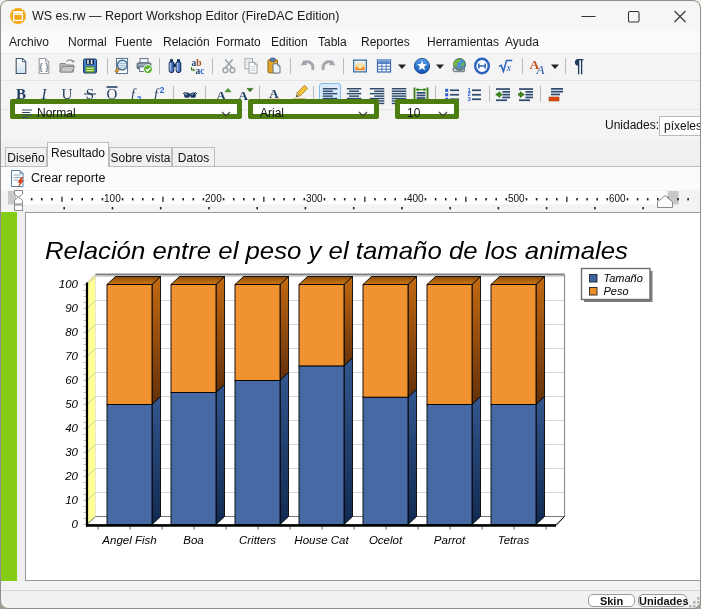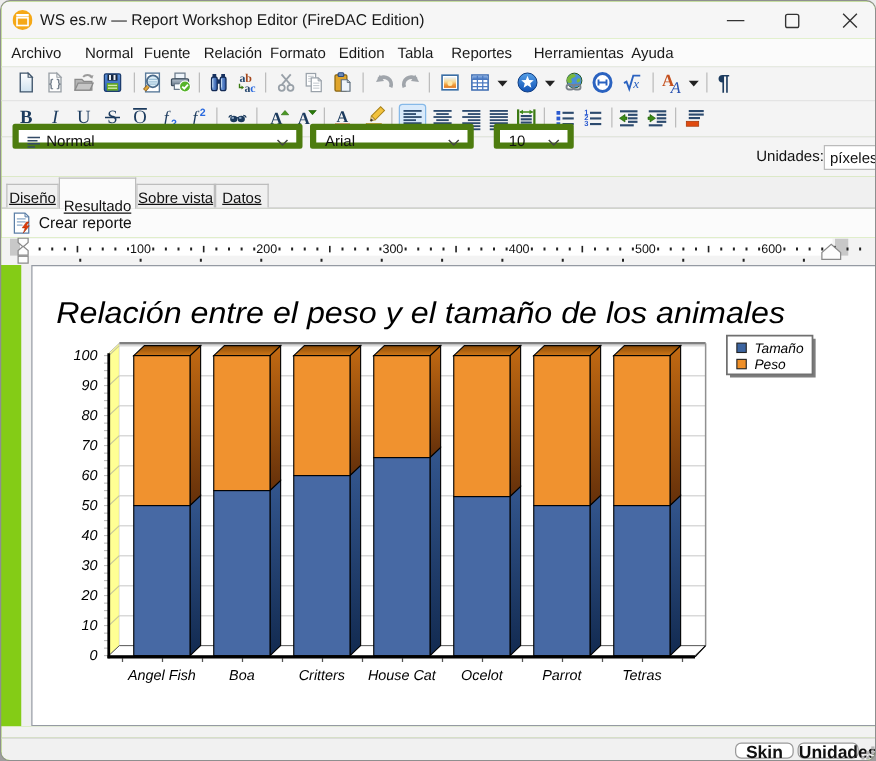--- a/index.html
+++ b/index.html
@@ -11,31 +11,31 @@
   .mi{position:absolute;top:4px;font-size:12px;color:#1a1a1a;}
   #tb1{position:absolute;left:0;top:52px;width:100%;height:27px;background:#f4f4f4;border-top:1px solid #e9e9e9;box-sizing:border-box;}
   #tb2{position:absolute;left:0;top:79px;width:100%;height:29px;background:#f4f4f4;border-top:1px solid #e4e4e4;box-sizing:border-box;}
   #cbrow{position:absolute;left:0;top:108px;width:100%;height:32px;background:#f4f4f4;border-top:1px solid #e4e4e4;box-sizing:border-box;}
   .sep{position:absolute;width:1px;height:16px;background:#bcbcbc;}
   .ic{position:absolute;width:18px;height:18px;overflow:visible;}
   .combo{position:absolute;top:98px;height:20px;background:#fff;border:5px solid #4d7c0f;border-radius:2px;box-sizing:border-box;font-size:12px;color:#111;}
   .combo .ct{position:absolute;left:7px;top:2px;}
   #tabstrip{position:absolute;left:0;top:140px;width:100%;height:26px;background:#f0f0f0;}
   #tabline{position:absolute;left:0;top:165px;width:100%;height:1px;background:#bdbdbd;}
-  .tab{position:absolute;height:19px;background:#f0f0f0;border:1px solid #bdbdbd;border-bottom:none;font-size:12px;color:#111;text-align:center;box-sizing:border-box;padding-top:3px;z-index:1;text-decoration:underline;}
+  .tab{position:absolute;height:19px;background:#f0f0f0;border:1px solid #bdbdbd;border-bottom:none;font-size:12px;color:#111;text-align:center;box-sizing:border-box;padding-top:3px;z-index:1;}
   .tab.active{background:#fbfbfb;z-index:2;}
   #crearrow{position:absolute;left:0;top:166px;width:100%;height:23px;background:#fbfbfb;}
   #creartext{position:absolute;left:30px;top:170px;font-size:12.5px;color:#111;z-index:3}
   #ruler{position:absolute;left:0;top:189px;width:100%;height:22px;background:#f3f3f3;}
   #docarea{position:absolute;left:16px;top:211px;width:100%;height:369px;background:#f0f0f0;font-style:italic;}
   #page{position:absolute;left:8px;top:0px;width:679px;height:369px;background:#fff;border:1px solid #959aa3;box-sizing:border-box;}
   #vsb{position:absolute;left:687px;top:1px;width:14px;height:368px;background:#f0f0f0;}
   #hstrip{position:absolute;left:0;top:580px;width:100%;height:9px;background:#f2f2f2;}
   #statusbar{position:absolute;left:0;top:589px;width:100%;height:19px;background:#f1f1f1;border-top:1px solid #d5d5d5;box-sizing:border-box;}
-  .sbtn{position:absolute;top:3px;height:13px;background:#fff;border:1px solid #9a9a9a;border-radius:5px;font-size:14px;font-weight:bold;color:#111;text-align:center;line-height:12px;box-sizing:border-box;}
+  .sbtn{position:absolute;top:3px;height:13px;background:#fff;border:1px solid #9a9a9a;border-radius:5px;font-size:11px;font-weight:bold;color:#111;text-align:center;line-height:12px;box-sizing:border-box;}
   .tser{font-family:"Liberation Serif",serif;}
 </style></head><body>
 <svg width="0" height="0" style="position:absolute">
 <defs>
   <linearGradient id="pgrad" x1="0" y1="0" x2="0" y2="1">
         <stop offset="0" stop-color="#ffffff"></stop>
         <stop offset="1" stop-color="#cfe2ef"></stop>
       </linearGradient>
   <linearGradient id="fgrad" x1="0" y1="0" x2="0" y2="1">
         <stop offset="0" stop-color="#5a8fd8"></stop>
@@ -457,21 +457,21 @@
       <svg class="abs" style="right:6px;top:7px" width="10" height="6" viewBox="0 0 10 6">
         <path d="M1 1 L5 5 L9 1" stroke="#444" stroke-width="1.2" fill="none"></path>
       </svg>
     </div>
 <div class="abs" style="left:604px;top:117px;font-size:12px;color:#111">Unidades:</div>
 <div class="abs" style="left:658px;top:115px;width:43px;height:20px;background:#fff;border:1px solid #bbb;box-sizing:border-box;font-size:12px;color:#111;padding:2px 0 0 4px;">píxeles</div>
 
 <div id="tabstrip"></div>
     <div id="tabline"></div>
 <div class="tab" style="left:4px;top:146px;width:42px">Diseño</div>
-<div class="tab active" style="left:46px;top:141px;width:62px;height:25px;padding-top:15px">Resultado</div>
+<div class="tab active" style="left:46px;top:141px;width:62px;height:25px;padding-top:3px">Resultado</div>
 <div class="tab" style="left:108px;top:146px;width:63px">Sobre vista</div>
 <div class="tab" style="left:171px;top:146px;width:43px">Datos</div>
 <div id="crearrow"></div>
 <svg class="abs" style="left:8px;top:168px;z-index:3" width="18" height="19" viewBox="0 0 18 19">
   <path d="M2.5 1.5 h8.5 l3 3 v13 h-11.5 z" fill="#fff" stroke="#5b7ea6" stroke-width="1"></path>
   <path d="M11 1.5 l3 3 h-3 z" fill="#dce8f4" stroke="#5b7ea6" stroke-width="0.8"></path>
   <g stroke="#8aa8c8" stroke-width="1">
         <line x1="4.5" y1="6" x2="11.5" y2="6"></line>
         <line x1="4.5" y1="8.5" x2="11.5" y2="8.5"></line>
         <line x1="4.5" y1="11" x2="9" y2="11"></line>

